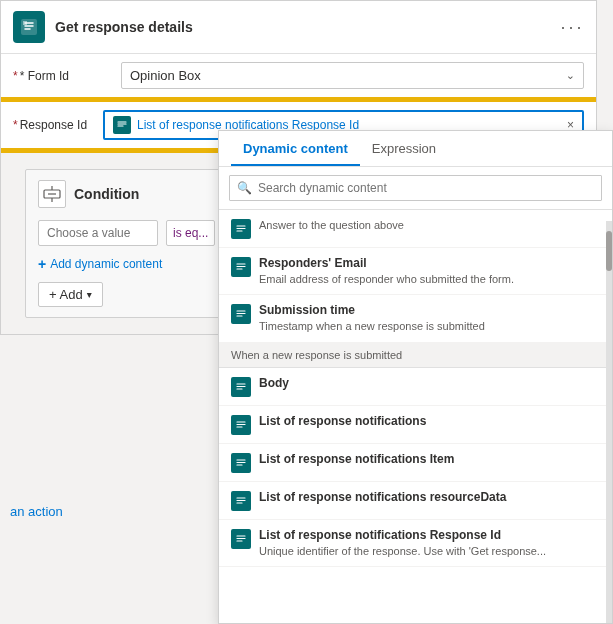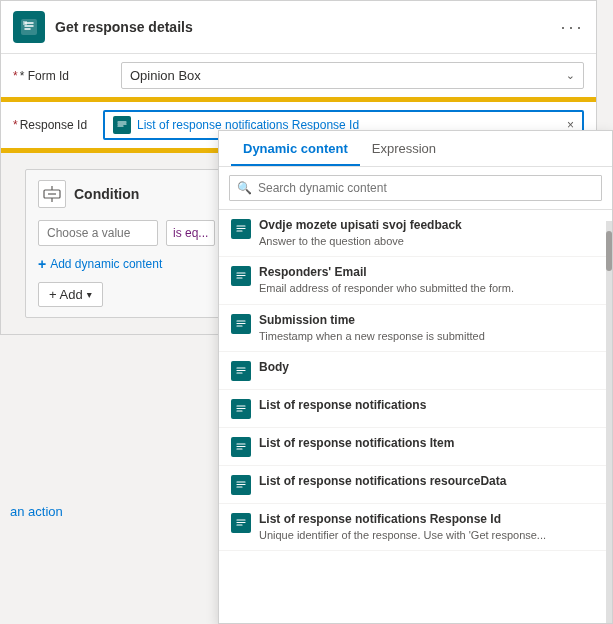--- a/index.html
+++ b/index.html
@@ -382,21 +382,20 @@
 
   <div class="panel-content" id="panel-content">
   <div class="content-item">
         <div class="item-icon">
       <svg width="14" height="14" viewBox="0 0 14 14" fill="none">
         <rect width="14" height="14" rx="2" fill="#036c70"></rect>
         <path d="M3 4h8M3 6.5h8M3 9h5" stroke="#fff" stroke-width="1.2" stroke-linecap="round"></path>
       </svg>
     </div>
         <div class="item-text">
-          <div class="item-title">Ovdje mozete upisati svoj feedback</div>
           <div class="item-desc">Answer to the question above</div>
         </div>
       </div>
       <div class="content-item">
         <div class="item-icon">
       <svg width="14" height="14" viewBox="0 0 14 14" fill="none">
         <rect width="14" height="14" rx="2" fill="#036c70"></rect>
         <path d="M3 4h8M3 6.5h8M3 9h5" stroke="#fff" stroke-width="1.2" stroke-linecap="round"></path>
       </svg>
     </div>
@@ -410,20 +409,21 @@
       <svg width="14" height="14" viewBox="0 0 14 14" fill="none">
         <rect width="14" height="14" rx="2" fill="#036c70"></rect>
         <path d="M3 4h8M3 6.5h8M3 9h5" stroke="#fff" stroke-width="1.2" stroke-linecap="round"></path>
       </svg>
     </div>
         <div class="item-text">
           <div class="item-title">Submission time</div>
           <div class="item-desc">Timestamp when a new response is submitted</div>
         </div>
       </div>
+      <div class="section-header">When a new response is submitted</div>
       <div class="content-item">
         <div class="item-icon">
       <svg width="14" height="14" viewBox="0 0 14 14" fill="none">
         <rect width="14" height="14" rx="2" fill="#036c70"></rect>
         <path d="M3 4h8M3 6.5h8M3 9h5" stroke="#fff" stroke-width="1.2" stroke-linecap="round"></path>
       </svg>
     </div>
         <div class="item-text">
           <div class="item-title">Body</div>
         </div>

